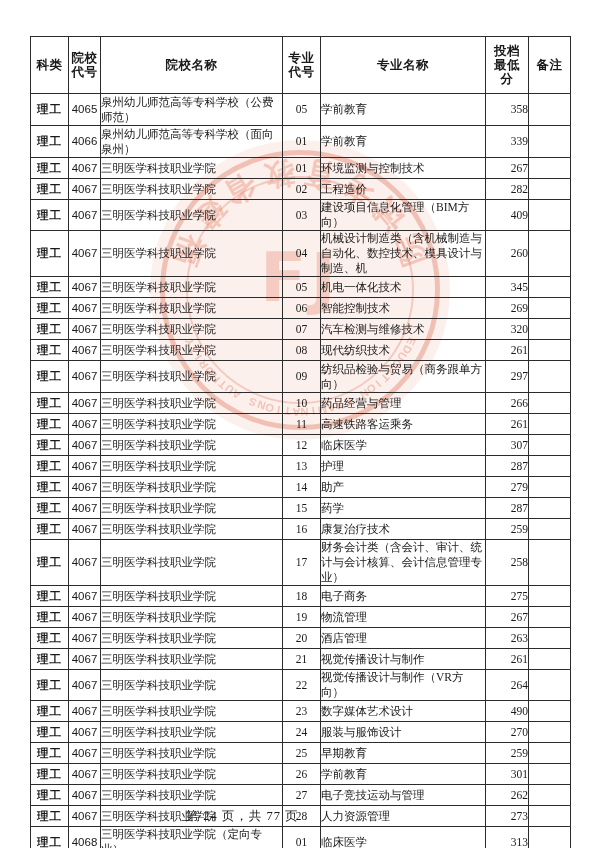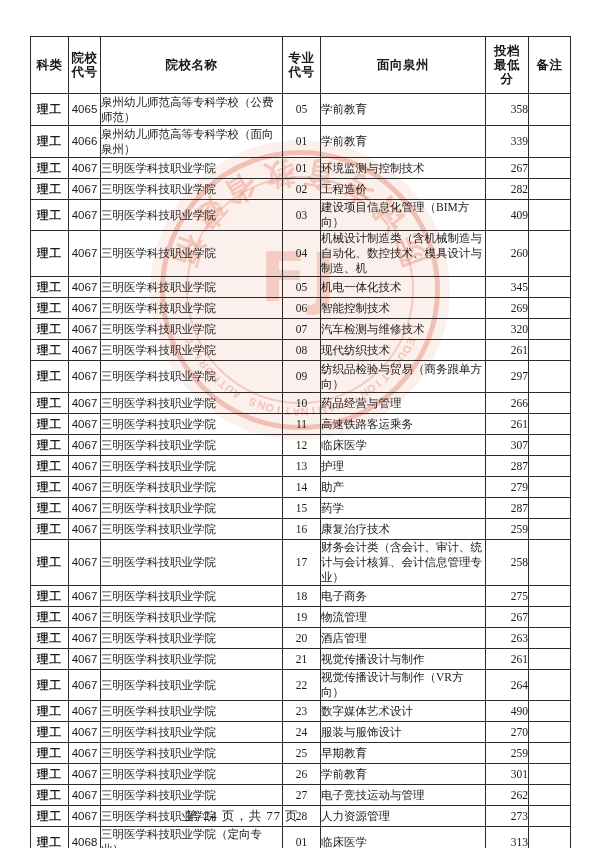--- a/index.html
+++ b/index.html
@@ -228,21 +228,21 @@
           <span>代号</span>
         </th>
         <th>
           <span>院校名称</span>
         </th>
         <th>
           <span>专业</span><br>
           <span>代号</span>
         </th>
         <th>
-          <span>面向泉州</span>
+          <span>专业名称</span>
         </th>
         <th>
           <span>投档</span><br>
           <span>最低</span><br>
           <span>分</span>
         </th>
         <th>
           <span>备注</span>
         </th>
       </tr>

